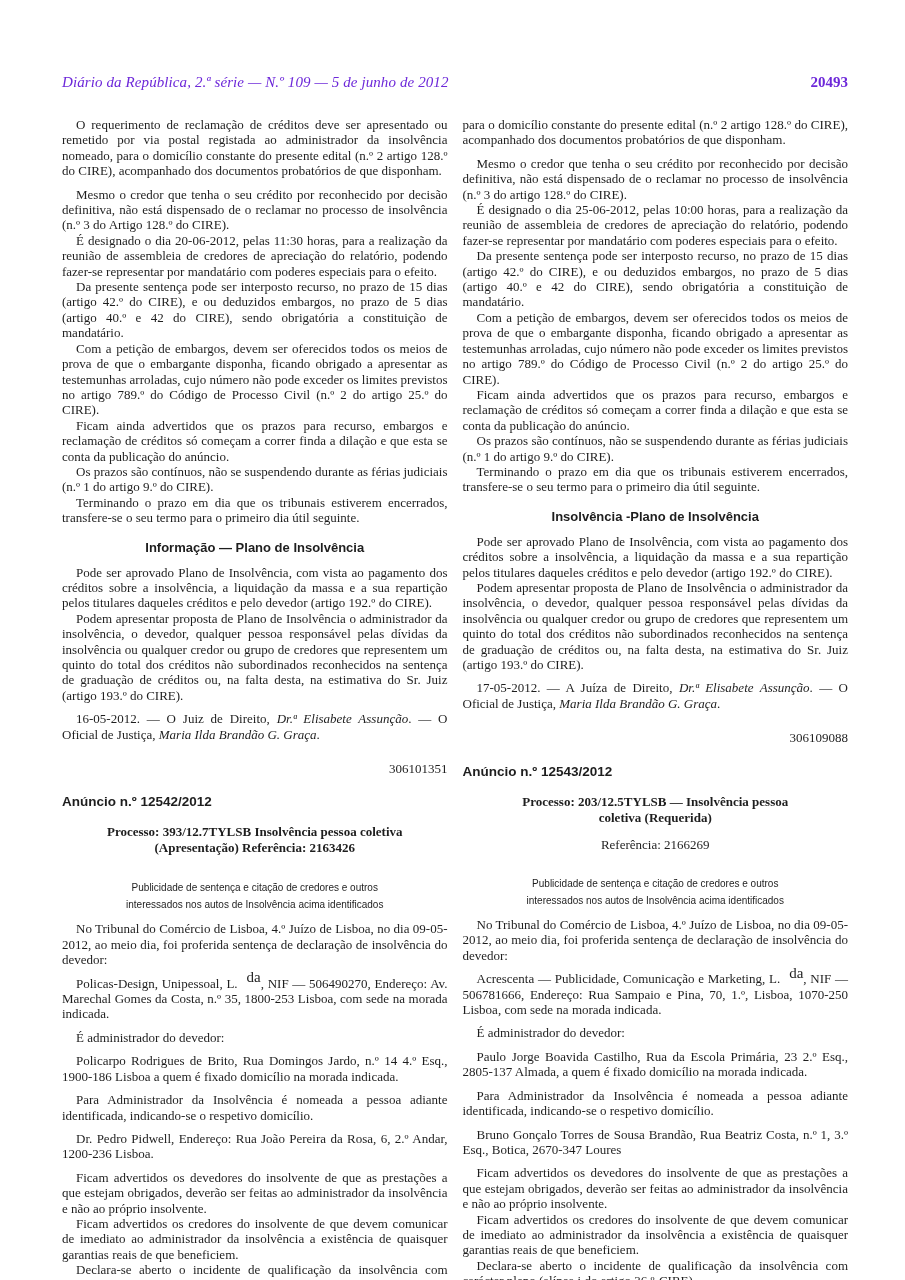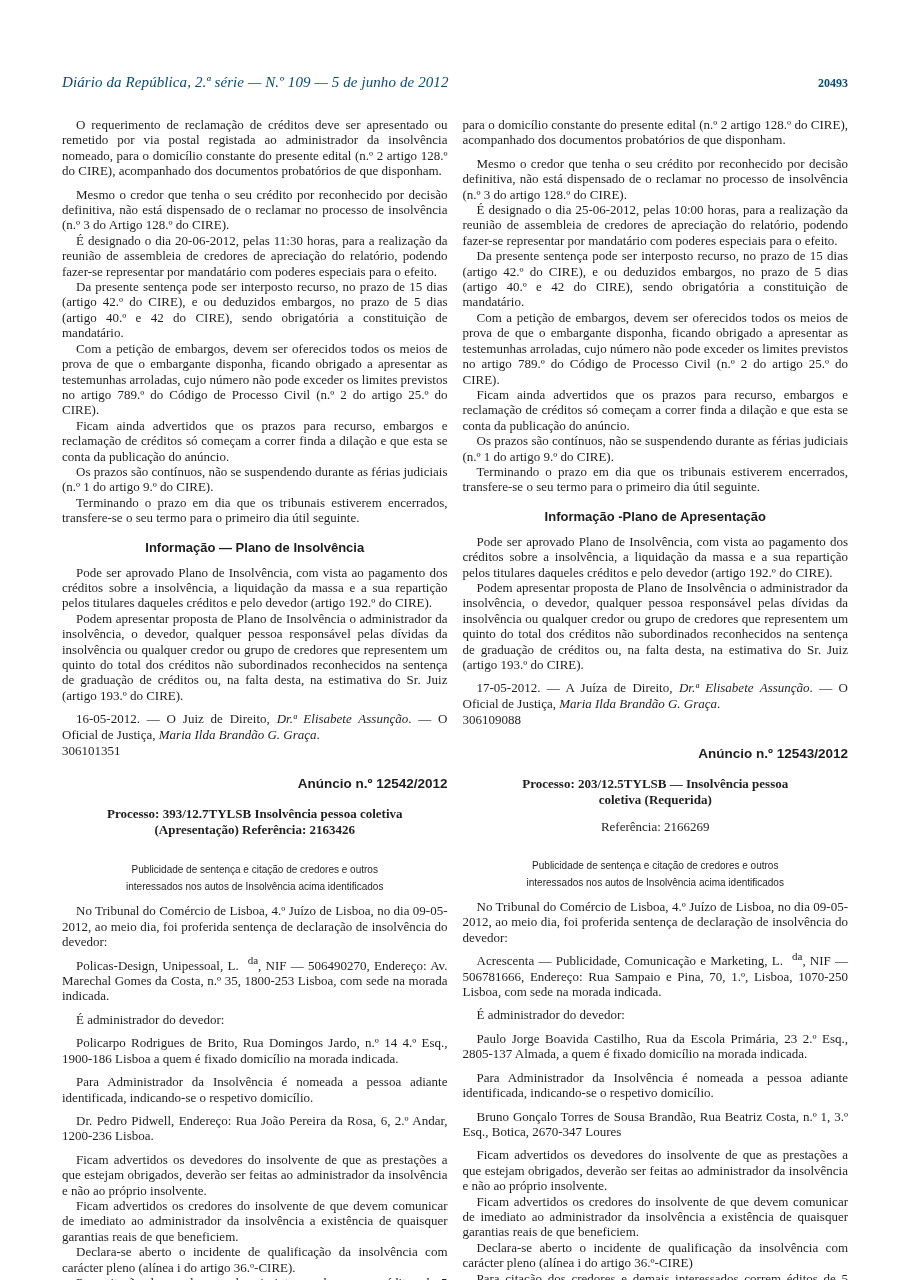--- a/index.html
+++ b/index.html
@@ -1,41 +1,41 @@
 <!DOCTYPE html>
 <html lang="pt"><head>
 <meta charset="utf-8">
 <style>
   html,body{margin:0;padding:0;background:#ffffff;}
   body{width:905px;height:1280px;overflow:hidden;position:relative;}
   .page{padding:74px 57px 0 62px;box-sizing:border-box;}
   .hdr{display:flex;justify-content:space-between;align-items:baseline;
-       font-family:"Liberation Serif","DejaVu Serif",serif;color:#0c4a6e;}
+       font-family:"Liberation Serif","DejaVu Serif",serif;color:#6d28d9;}
   .hdr-title{font-style:italic;font-size:15px;letter-spacing:0.1px;}
-  .hdr-page{font-weight:bold;font-size:12px;}
+  .hdr-page{font-weight:bold;font-size:15px;}
   .cols{display:flex;gap:15px;margin-top:26px;}
   .col{width:386px;font-family:"Liberation Serif","DejaVu Serif",serif;
        font-size:13px;line-height:15.4px;color:#1e1e1e;text-align:justify;}
   .blk{text-indent:0;}
   .blk.para{text-indent:14px;}
   .blk.sig{text-indent:14px;}
   .blk.gap{margin-top:8px;}
   .blk.noindent{text-indent:0 !important;}
   .blk.plain{text-indent:0;text-align:center;}
   .blk.h-info{font-family:"Liberation Sans","DejaVu Sans",sans-serif;font-weight:bold;
        font-size:13px;text-align:center;margin:14px 0 9px;white-space:pre-line;line-height:16px;}
   .blk.h-anuncio{font-family:"Liberation Sans","DejaVu Sans",sans-serif;font-weight:bold;
-       font-size:13.5px;text-align:right;margin:18px 0 14px;white-space:pre-line;line-height:16px;}
+       font-size:13.5px;text-align:left;margin:18px 0 14px;white-space:pre-line;line-height:16px;}
   .blk.h-serif{font-weight:bold;font-size:13px;text-align:center;margin:12px 0 11px;
        white-space:pre-line;line-height:16px;}
   .blk.h-sans2{font-family:"Liberation Sans","DejaVu Sans",sans-serif;font-size:10px;
        text-align:center;margin:24px 0 8px;white-space:pre-line;line-height:16.5px;}
-  .blk.refnum{margin-top:1px;}
+  .blk.refnum{text-align:right;margin-top:19px;}
   .it{font-style:italic;}
-  .sup{vertical-align:super;font-size:11px;line-height:0;margin-left:9px;}
+  .sup{vertical-align:super;font-size:15px;line-height:0;margin-left:9px;}
 </style>
 </head>
 <body>
 
 <div class="page">
   <header class="hdr">
     <span class="hdr-title">Diário da República, 2.ª série — N.º 109 — 5  de  junho  de  2012</span>
     <span class="hdr-page">20493</span>
   </header>
   <main class="cols">
@@ -71,21 +71,21 @@
       </div>
     <div class="col" id="col-right">
         <div class="blk para noindent"><span>para o domicílio constante do presente edital (n.º 2 artigo 128.º do CIRE), acompanhado dos documentos probatórios de que disponham.</span></div>
         <div class="blk para gap"><span>Mesmo o credor que tenha o seu crédito por reconhecido por decisão definitiva, não está dispensado de o reclamar no processo de insolvência (n.º 3 do artigo 128.º do CIRE).</span></div>
         <div class="blk para"><span>É designado o dia 25-06-2012, pelas 10:00 horas, para a realização da reunião de assembleia de credores de apreciação do relatório, podendo fazer-se representar por mandatário com poderes especiais para o efeito.</span></div>
         <div class="blk para"><span>Da presente sentença pode ser interposto recurso, no prazo de 15 dias (artigo 42.º do CIRE), e ou deduzidos embargos, no prazo de 5 dias (artigo 40.º e 42 do CIRE), sendo obrigatória a constituição de mandatário.</span></div>
         <div class="blk para"><span>Com a petição de embargos, devem ser oferecidos todos os meios de prova de que o embargante disponha, ficando obrigado a apresentar as testemunhas arroladas, cujo número não pode exceder os limites previstos no artigo 789.º do Código de Processo Civil (n.º 2 do artigo 25.º do CIRE).</span></div>
         <div class="blk para"><span>Ficam ainda advertidos que os prazos para recurso, embargos e reclamação de créditos só começam a correr finda a dilação e que esta se conta da publicação do anúncio.</span></div>
         <div class="blk para"><span>Os prazos são contínuos, não se suspendendo durante as férias judiciais (n.º 1 do artigo 9.º do CIRE).</span></div>
         <div class="blk para"><span>Terminando o prazo em dia que os tribunais estiverem encerrados, transfere-se o seu termo para o primeiro dia útil seguinte.</span></div>
-        <div class="blk h-info"><span>Informação -Plano de Apresentação</span></div>
+        <div class="blk h-info"><span>Insolvência -Plano de Insolvência</span></div>
         <div class="blk para"><span>Pode ser aprovado Plano de Insolvência, com vista ao pagamento dos créditos sobre a insolvência, a liquidação da massa e a sua repartição pelos titulares daqueles créditos e pelo devedor (artigo 192.º do CIRE).</span></div>
         <div class="blk para"><span>Podem apresentar proposta de Plano de Insolvência o administrador da insolvência, o devedor, qualquer pessoa responsável pelas dívidas da insolvência ou qualquer credor ou grupo de credores que representem um quinto do total dos créditos não subordinados reconhecidos na sentença de graduação de créditos ou, na falta desta, na estimativa do Sr. Juiz (artigo 193.º do CIRE).</span></div>
         <div class="blk sig gap"><span>17-05-2012. — A Juíza de Direito, </span><span class="it">Dr.ª Elisabete Assunção</span><span>. — O Oficial de Justiça, </span><span class="it">Maria Ilda Brandão G. Graça</span><span>.</span></div>
         <div class="blk refnum"><span>306109088</span></div>
         <div class="blk h-anuncio"><span>Anúncio n.º 12543/2012</span></div>
         <div class="blk h-serif"><span>Processo: 203/12.5TYLSB — Insolvência pessoa
 coletiva (Requerida)</span></div>
         <div class="blk plain gap"><span>Referência: 2166269</span></div>
         <div class="blk h-sans2"><span>Publicidade de sentença e citação de credores e outros
 interessados nos autos de Insolvência acima identificados</span></div>

